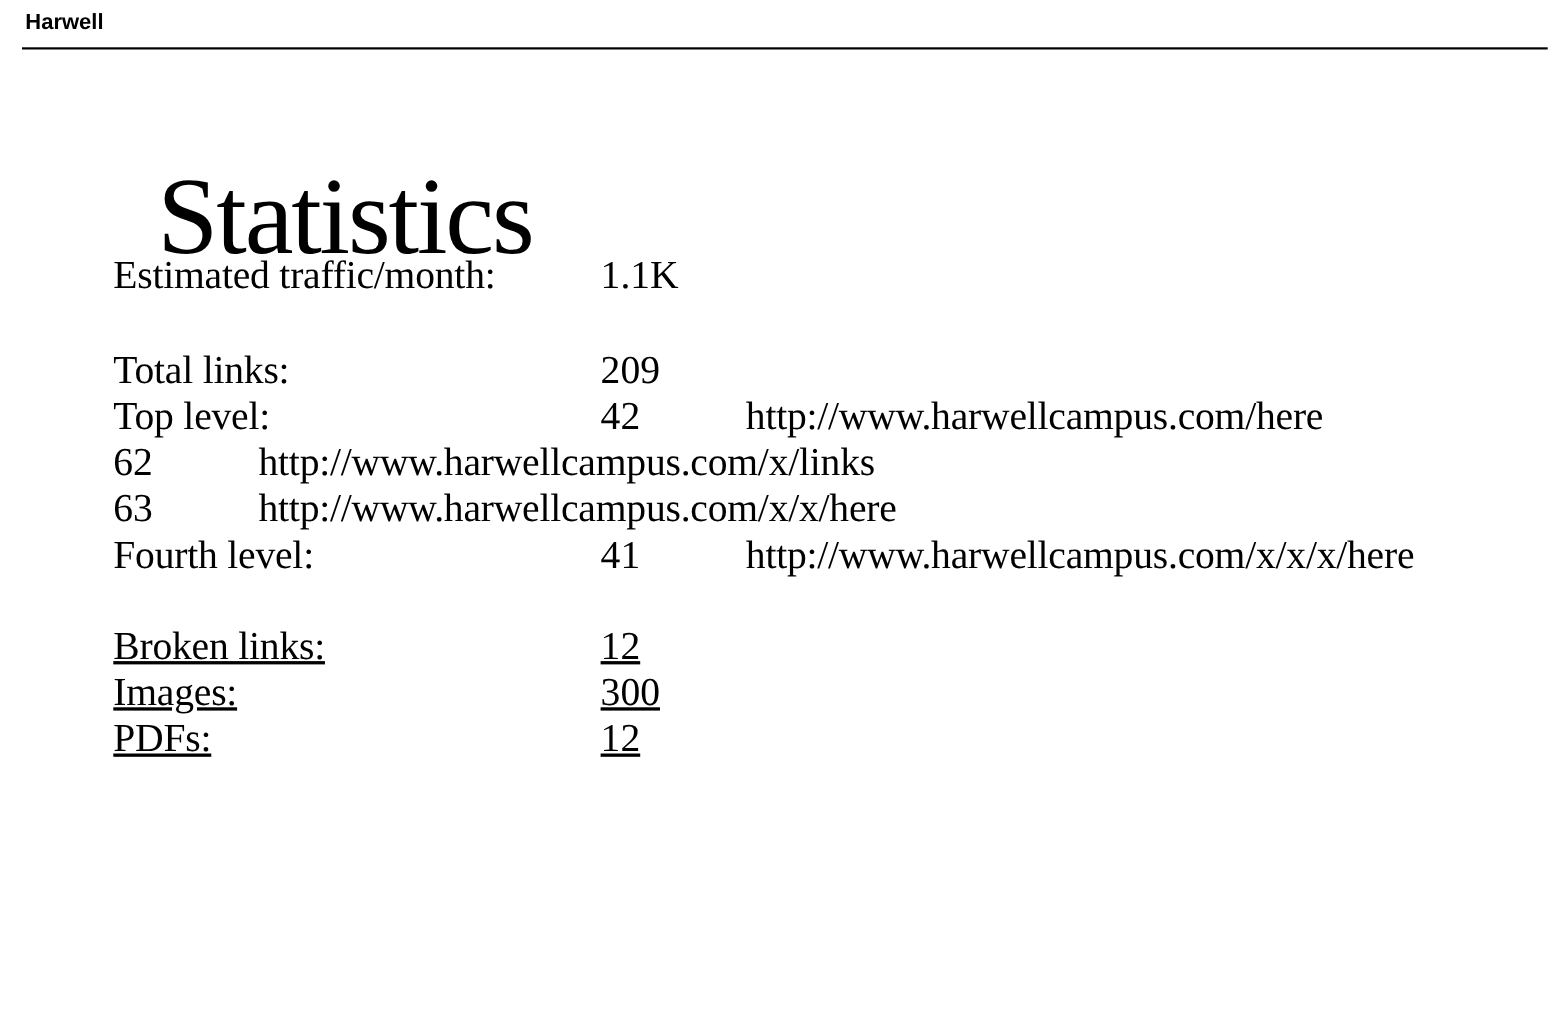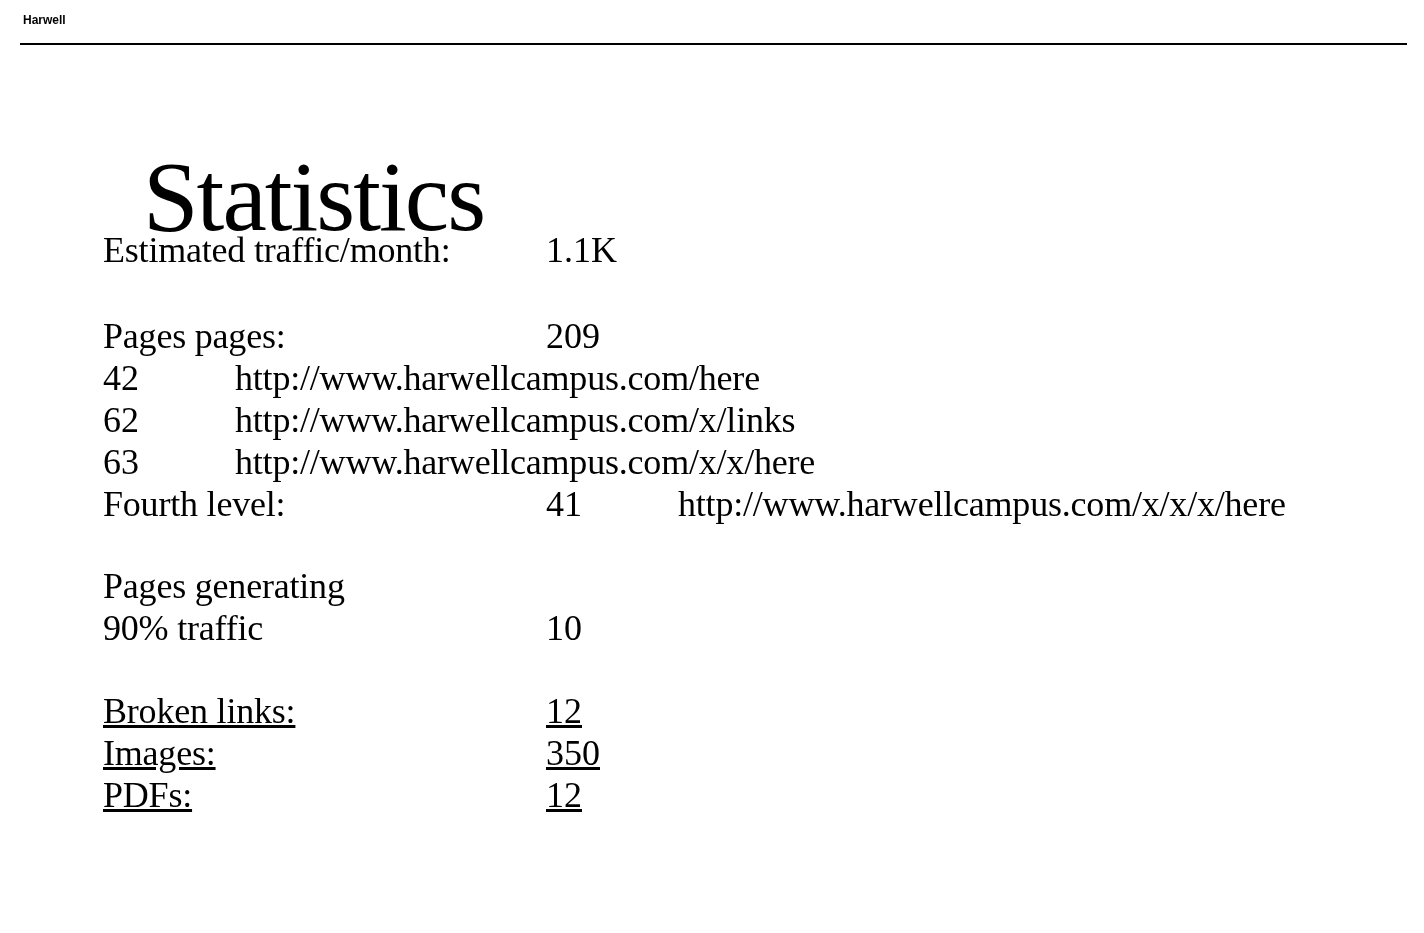--- a/index.html
+++ b/index.html
@@ -19,21 +19,21 @@
     background: #ffffff;
   }
 
   
   .brand {
     position: absolute;
     left: 23px;
     top: 10px;
     font-family: "Liberation Sans", "DejaVu Sans", sans-serif;
     font-weight: 700;
-    font-size: 12px;
+    font-size: 20px;
     line-height: 20px;
     color: #000000;
     letter-spacing: 0;
   }
   .header-rule {
     position: absolute;
     left: 20px;
     top: 43px;
     width: 1387px;
     height: 0;
@@ -104,65 +104,54 @@
     <div class="group g1">
       <div class="row">
         <span class="cell-label">Estimated traffic/month:</span>
         <span class="cell-value">1.1K</span>
         <span class="cell-url"></span>
       </div>
     </div>
 
     <div class="group g2">
       <div class="row">
-        <span class="cell-label">Pages pages:</span>
+        <span class="cell-label">Total links:</span>
         <span class="cell-value">209</span>
         <span class="cell-url"></span>
       </div>
       <div class="row">
+        <span class="cell-label">Top level:</span>
         <span class="cell-value">42</span>
         <span class="cell-url">http://www.harwellcampus.com/here</span>
       </div>
       <div class="row">
         <span class="cell-value">62</span>
         <span class="cell-url">http://www.harwellcampus.com/x/links</span>
       </div>
       <div class="row">
         <span class="cell-value">63</span>
         <span class="cell-url">http://www.harwellcampus.com/x/x/here</span>
       </div>
       <div class="row">
         <span class="cell-label">Fourth level:</span>
         <span class="cell-value">41</span>
         <span class="cell-url">http://www.harwellcampus.com/x/x/x/here</span>
       </div>
     </div>
 
-    <div class="group g3">
-      <div class="row">
-        <span class="cell-label">Pages generating</span>
-        <span class="cell-value"></span>
-        <span class="cell-url"></span>
-      </div>
-      <div class="row">
-        <span class="cell-label">90% traffic</span>
-        <span class="cell-value">10</span>
-        <span class="cell-url"></span>
-      </div>
-    </div>
 
     <div class="group g4">
       <div class="row">
         <span class="cell-label">Broken links:</span>
         <span class="cell-value">12</span>
         <span class="cell-url"></span>
       </div>
       <div class="row">
         <span class="cell-label">Images:</span>
-        <span class="cell-value">350</span>
+        <span class="cell-value">300</span>
         <span class="cell-url"></span>
       </div>
       <div class="row">
         <span class="cell-label">PDFs:</span>
         <span class="cell-value">12</span>
         <span class="cell-url"></span>
       </div>
     </div>
 
   </div>

